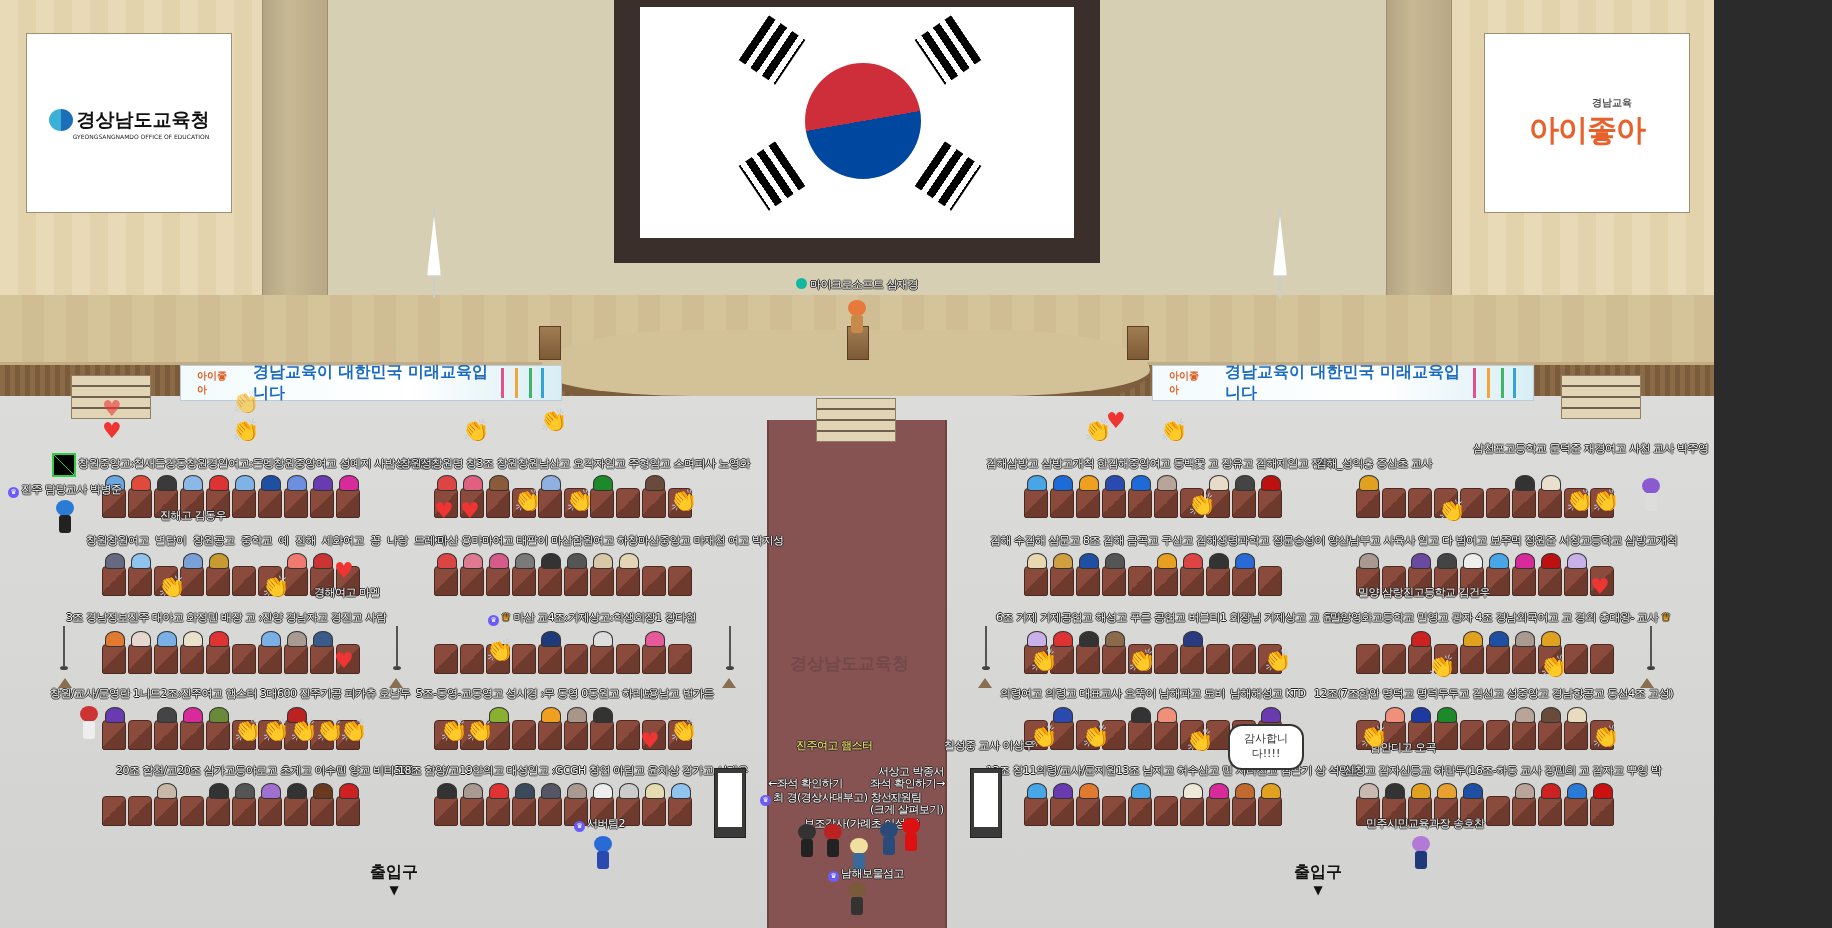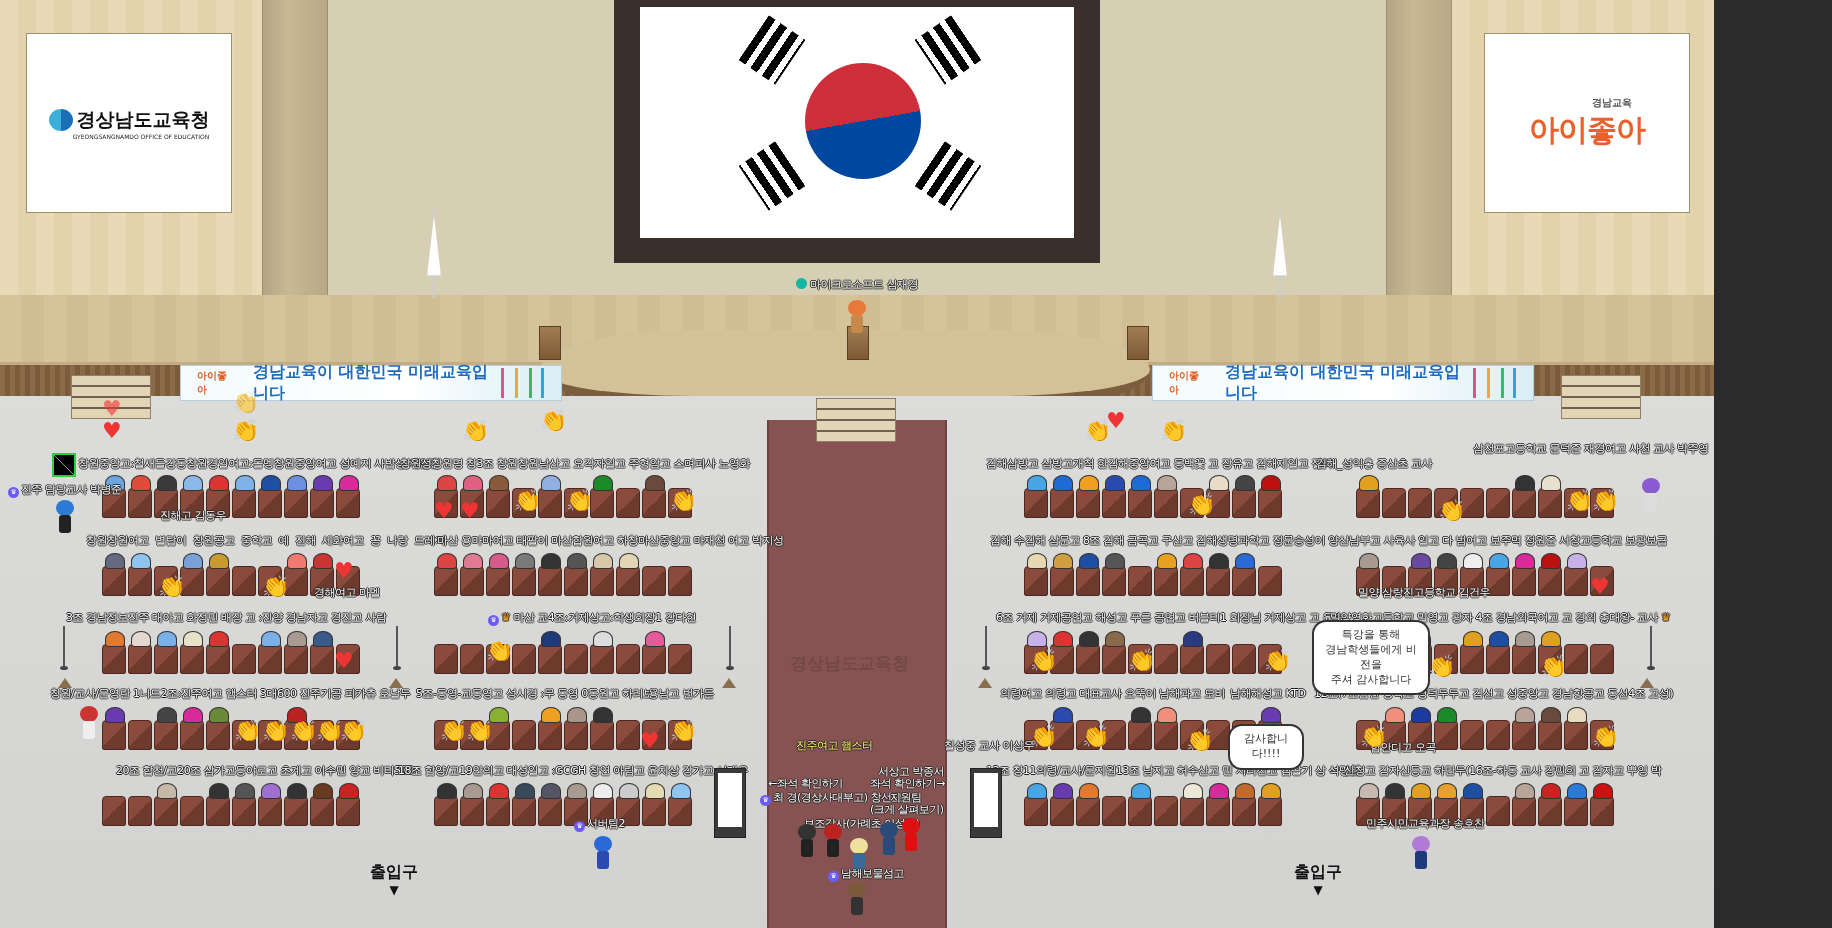--- a/index.html
+++ b/index.html
@@ -176,21 +176,21 @@
   <div class="nametag" style="left:50px;top:686px;">창원/교사/문영란 1니드2조:진주여고 햄스터 3대600 진주기공 피카츄 호날두</div>
   <div class="nametag" style="left:416px;top:686px;">5조-동영-교동영고 성시경 :무 동영 0동원고 하리보</div>
   <div class="nametag" style="left:648px;top:686px;">용남고 번가든</div>
   <div class="nametag" style="left:116px;top:763px;">20조 합천/교20조 삼가고등야로고 초계고 이수민 양고 비티500</div>
   <div class="nametag" style="left:398px;top:763px;">18조 함양/교19안의고 대성일고 :GCGH 창연 아림고 윤치상 강가고 서재우</div>
 
   <div class="nametag" style="left:986px;top:456px;">김해삼방고 삼방고개척 한김해중앙여고 동백꽃 고 장유고 김해제일고 젤리</div>
   <div class="nametag" style="left:1316px;top:456px;">김해_성익홍 증산초 교사</div>
   <div class="nametag" style="left:1473px;top:441px;">삼천포고등학교 문덕준 재경여고 사천 교사 박주영</div>
   <div class="nametag" style="left:990px;top:533px;">김해 수김해 삼문고 8조 김해 금곡고 구산고 김해생명과학고 정문송성이</div>
-  <div class="nametag" style="left:1328px;top:533px;">양산남부고 사육사 일고 다 범어고 보주먹 정원준 서창고등학교 보광보급</div>
+  <div class="nametag" style="left:1328px;top:533px;">양산남부고 사육사 일고 다 범어고 보주먹 정원준 서창고등학교 삼방고개척</div>
   <div class="nametag" style="left:996px;top:610px;">6조 거제 거제공업고 해성고 푸른 공업고 버블티1 회장님 거제상고 고 윤슬</div>
   <div class="nametag" style="left:1330px;top:610px;"><span>밀양영화고등학교 밀영고 광자 4조 경남외국어고 교 경외 총대왕- 교사</span> <span style="color:#f5a623;">♛</span></div>
   <div class="nametag" style="left:1000px;top:686px;">의령여고 의령고 대표교사 오뚝이 남해과고 도비</div>
   <div class="nametag" style="left:1230px;top:686px;">남해해성고 KTD</div>
   <div class="nametag" style="left:1314px;top:686px;">12조(7조함안 명덕고 명덕두두고 김선고 성중앙고 경남항공고 동선4조 고성)</div>
   <div class="nametag" style="left:986px;top:763px;">13조 창11의령/교사/문지원13조 남지고 허수산고 민 지리산고 김딸기 상 석명환</div>
   <div class="nametag" style="left:1344px;top:763px;">산청고 감자신등교 하만두(16조-하동 교사 강민희 고 감자고 뿌잉 박</div>
 
   <div class="seat-row" style="left:102px;top:488px;">
     <div class="seat">
@@ -774,23 +774,20 @@
     </div>
 
   <div class="nametag" style="left:944px;top:738px;">칠성중 교사 이상우</div>
   <div class="nametag" style="left:1370px;top:740px;">함안디고 오곡</div>
   <div class="nametag" style="left:1366px;top:816px;">민주시민교육과장 송호찬</div>
   <div class="avatar" style="left:1410px;top:836px;">
       <div class="ah" style="background:#b07ad6;"></div>
       <div class="ab" style="background:#1e3a7a;"></div>
     </div>
 
-  <div class="bubble" style="left:1312px;top:620px;width:118px;">특강을 통해
-경남학생들에게 비전을
-주셔 감사합니다</div>
   <div class="bubble" style="left:1228px;top:724px;width:76px;">감사합니다!!!!</div>
 
   <div class="exit-label" style="left:370px;top:862px;">
     <span>출입구</span><span class="exit-arrow">▼</span>
   </div>
   <div class="exit-label" style="left:1294px;top:862px;">
     <span>출입구</span><span class="exit-arrow">▼</span>
   </div>
 
   <div class="emote heart" style="left:102px;top:420px;">♥</div>

